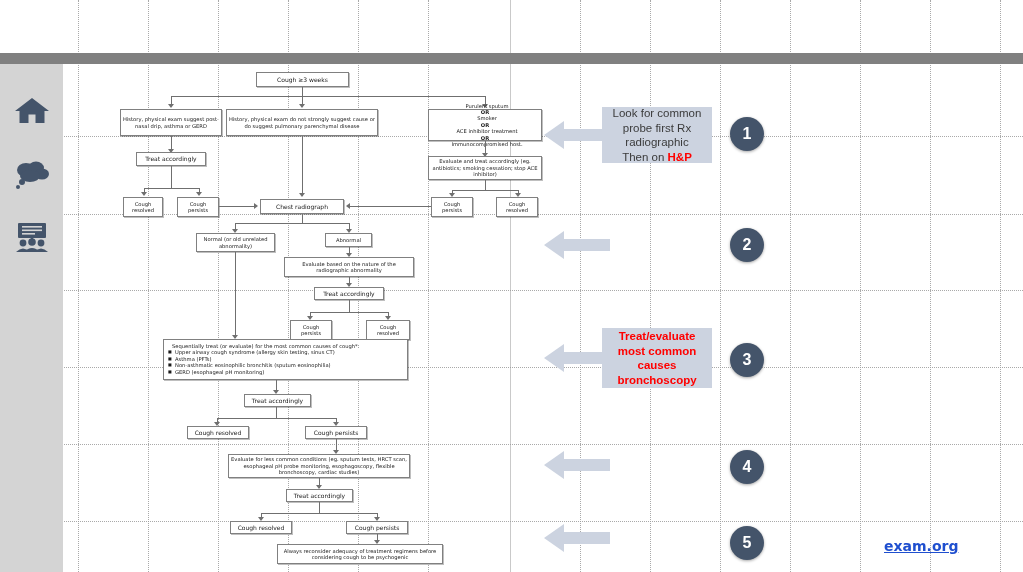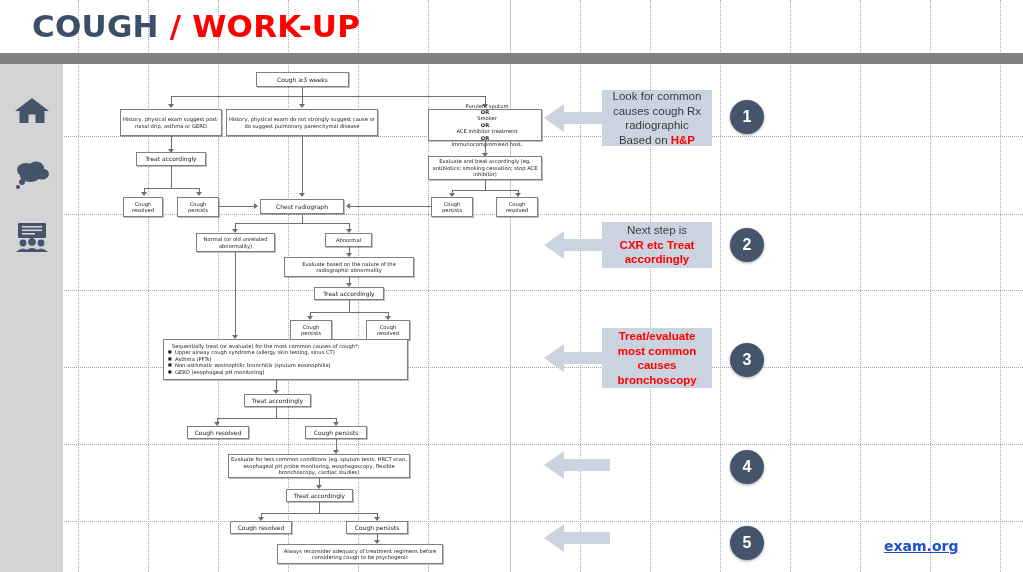--- a/index.html
+++ b/index.html
@@ -104,21 +104,20 @@
       <div class="grid-v" style="left: 930px;"></div>
       <div class="grid-v" style="left: 1000px;"></div>
       <div class="grid-h" style="top: 136px;"></div>
       <div class="grid-h" style="top: 214px;"></div>
       <div class="grid-h" style="top: 290px;"></div>
       <div class="grid-h" style="top: 367px;"></div>
       <div class="grid-h" style="top: 444px;"></div>
       <div class="grid-h" style="top: 521px;"></div>
     </div>
 
-  <div id="title"><span class="t1">COUGH </span><span class="t2">/ WORK-UP</span></div>
   <div id="graybar"></div>
 
   <div id="sidebar">
     <div class="side-icon" style="top:26px;">
       <svg width="36" height="30" viewBox="0 0 36 30" fill="#44546a">
           <path d="M18 2 L35 15 L30.5 15 L30.5 27 L21.5 27 L21.5 18.5 L14.5 18.5 L14.5 27 L5.5 27 L5.5 15 L1 15 Z"></path>
         </svg>
     </div>
     <div class="side-icon" style="top:90px;">
       <svg width="40" height="32" viewBox="0 0 40 32" fill="#44546a">
@@ -341,41 +340,36 @@
 
     <div class="ln v" style="left:314px;top:470px;height:9px;"></div>
     <div class="ar down" style="left:311px;top:476px;"></div>
 
     <div class="node f5" style="left:214px;top:480px;width:166px;height:20px;">
         <span>Always reconsider adequacy of treatment regimens before considering cough to be psychogenic</span>
       </div>
   </div>
 
   <div id="callouts">
-      <div class="callout" style="left: 544px; top: 90px; width: 230px; height: 56px;">
+      <div class="callout" style="left: 544px; top: 107px; width: 230px; height: 56px;">
         <div class="arrow"><svg width="66" height="34" viewBox="0 0 66 34" preserveAspectRatio="none">
             <path d="M0 17 L20 3 L20 11 L66 11 L66 23 L20 23 L20 31 Z" fill="#ccd3e0"></path>
           </svg></div>
         <div class="cbox" style="width: 110px; height: 56px;">
           <div><span>Look for common</span></div>
-          <div><span>causes cough Rx</span></div>
+          <div><span>probe first Rx</span></div>
           <div><span>radiographic</span></div>
-          <div><span>Based on </span><span class="red">H&amp;P</span></div>
+          <div><span>Then on </span><span class="red">H&amp;P</span></div>
         </div>
         <div class="num" style="left: 186px; top: 10px;">1</div>
       </div>
       <div class="callout" style="left: 544px; top: 222px; width: 230px; height: 46px;">
         <div class="arrow"><svg width="66" height="34" viewBox="0 0 66 34" preserveAspectRatio="none">
             <path d="M0 17 L20 3 L20 11 L66 11 L66 23 L20 23 L20 31 Z" fill="#ccd3e0"></path>
           </svg></div>
-        <div class="cbox" style="width: 110px; height: 46px;">
-          <div><span>Next step is</span></div>
-          <div><span class="red">CXR etc Treat</span></div>
-          <div><span class="red">accordingly</span></div>
-        </div>
         <div class="num" style="left: 186px; top: 6px;">2</div>
       </div>
       <div class="callout" style="left: 544px; top: 328px; width: 230px; height: 60px;">
         <div class="arrow"><svg width="66" height="34" viewBox="0 0 66 34" preserveAspectRatio="none">
             <path d="M0 17 L20 3 L20 11 L66 11 L66 23 L20 23 L20 31 Z" fill="#ccd3e0"></path>
           </svg></div>
         <div class="cbox" style="width: 110px; height: 60px; text-align: center;">
           <div><span class="red">Treat/evaluate</span></div>
           <div><span class="red">most common</span></div>
           <div><span class="red">causes</span></div>

